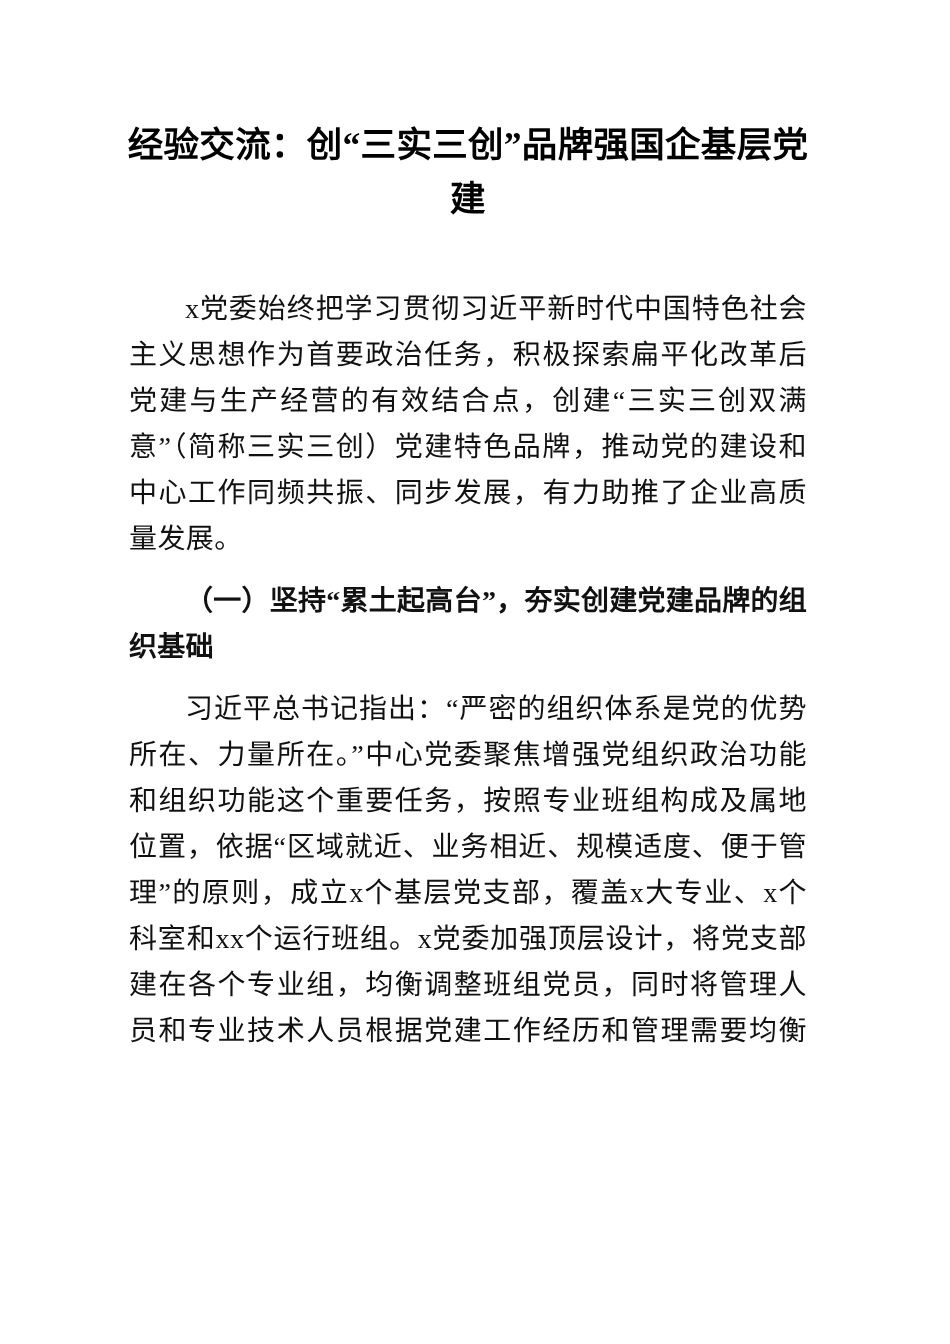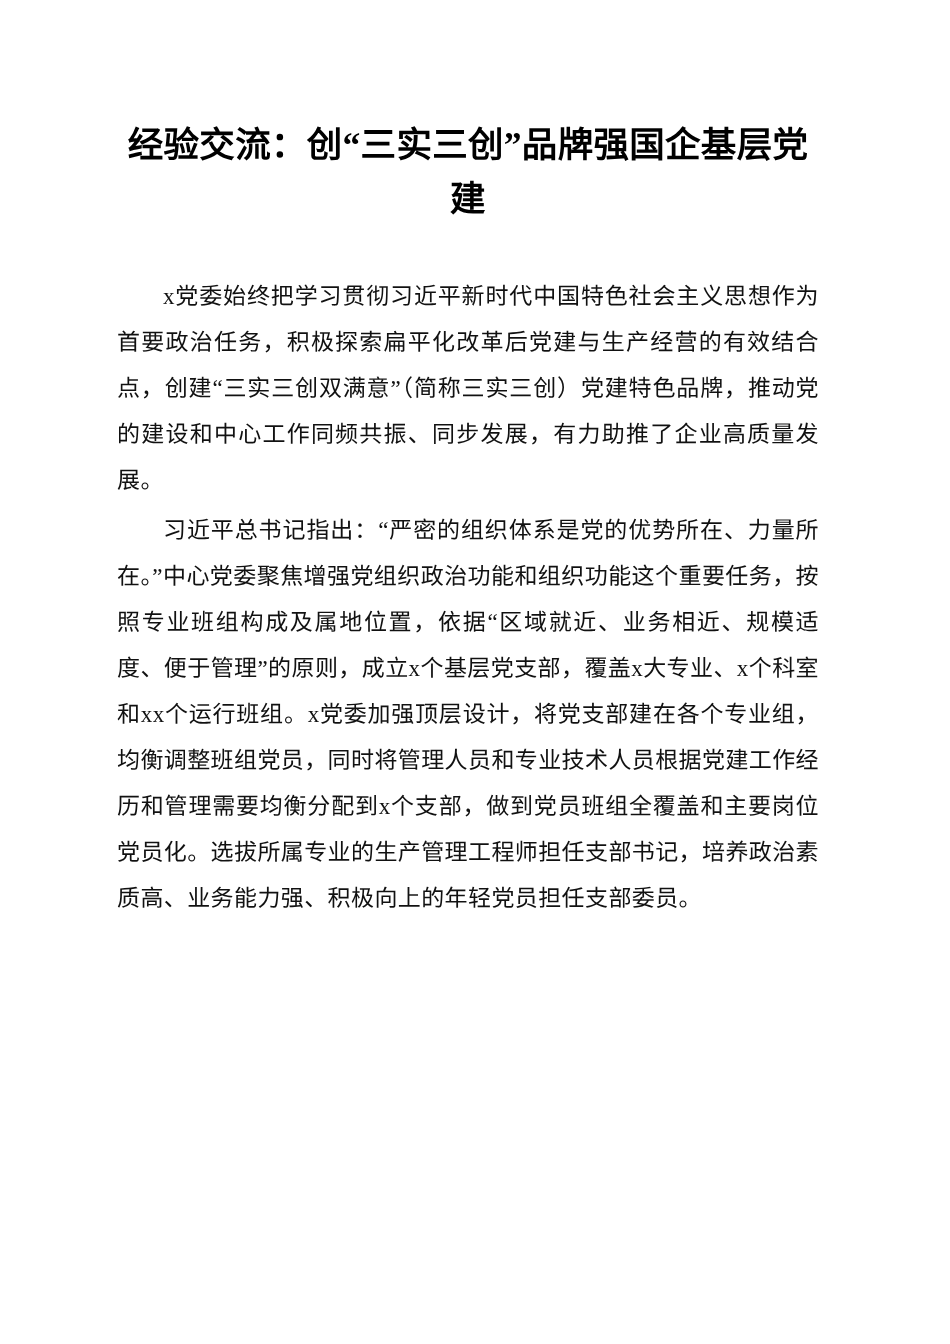--- a/index.html
+++ b/index.html
@@ -33,24 +33,24 @@
     letter-spacing: 0.3px;
     margin: 0 0 0 0;
     padding: 0;
     text-rendering: optimizeLegibility;
   }
   .spacer-after-title {
     height: 44px;
   }
   p.para {
     font-family: "Liberation Serif", "DejaVu Serif", serif;
-    font-size: 23px;
+    font-size: 28px;
     line-height: 46px;
     color: #111111;
-    margin: 4px;
+    margin: 16px;
     padding: 0;
     text-align: justify;
     text-justify: inter-ideograph;
     text-indent: 2em;
     letter-spacing: 0.4px;
     word-break: break-all;
   }
   p.para.heading {
     font-weight: 700;
     letter-spacing: 0.2px;
@@ -61,18 +61,19 @@
 
 <div class="page">
   <div class="doc-body">
 
     <h1 class="doc-title">经验交流：创“三实三创”品牌强国企基层党建</h1>
 
     <div class="spacer-after-title"></div>
 
     <p class="para">x党委始终把学习贯彻习近平新时代中国特色社会主义思想作为首要政治任务，积极探索扁平化改革后党建与生产经营的有效结合点，创建“三实三创双满意”（简称三实三创）党建特色品牌，推动党的建设和中心工作同频共振、同步发展，有力助推了企业高质量发展。</p>
 
+    <p class="para heading">（一）坚持“累土起高台”，夯实创建党建品牌的组织基础</p>
 
     <p class="para">习近平总书记指出：“严密的组织体系是党的优势所在、力量所在。”中心党委聚焦增强党组织政治功能和组织功能这个重要任务，按照专业班组构成及属地位置，依据“区域就近、业务相近、规模适度、便于管理”的原则，成立x个基层党支部，覆盖x大专业、x个科室和xx个运行班组。x党委加强顶层设计，将党支部建在各个专业组，均衡调整班组党员，同时将管理人员和专业技术人员根据党建工作经历和管理需要均衡分配到x个支部，做到党员班组全覆盖和主要岗位党员化。选拔所属专业的生产管理工程师担任支部书记，培养政治素质高、业务能力强、积极向上的年轻党员担任支部委员。</p>
 
 
   </div>
 </div>
 
 </body></html>

